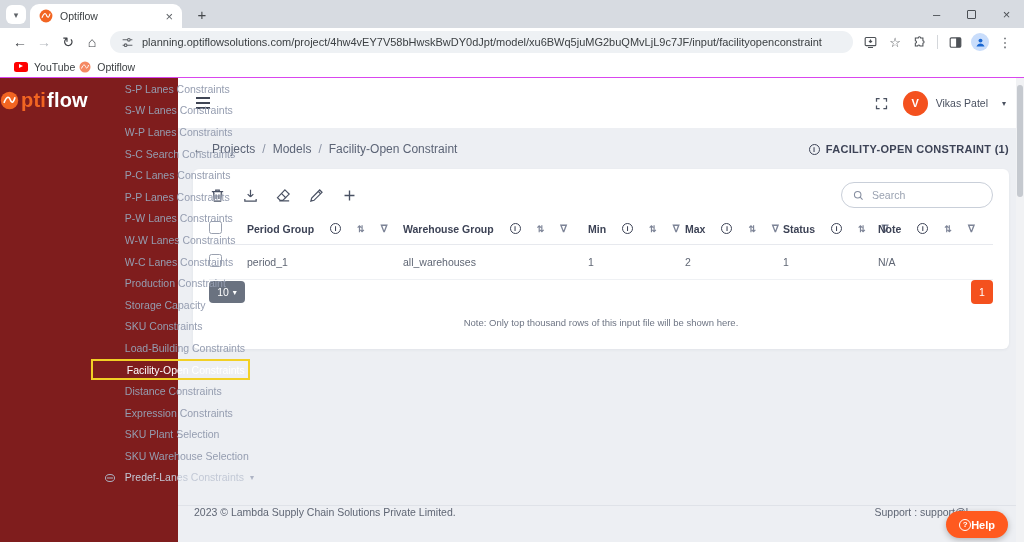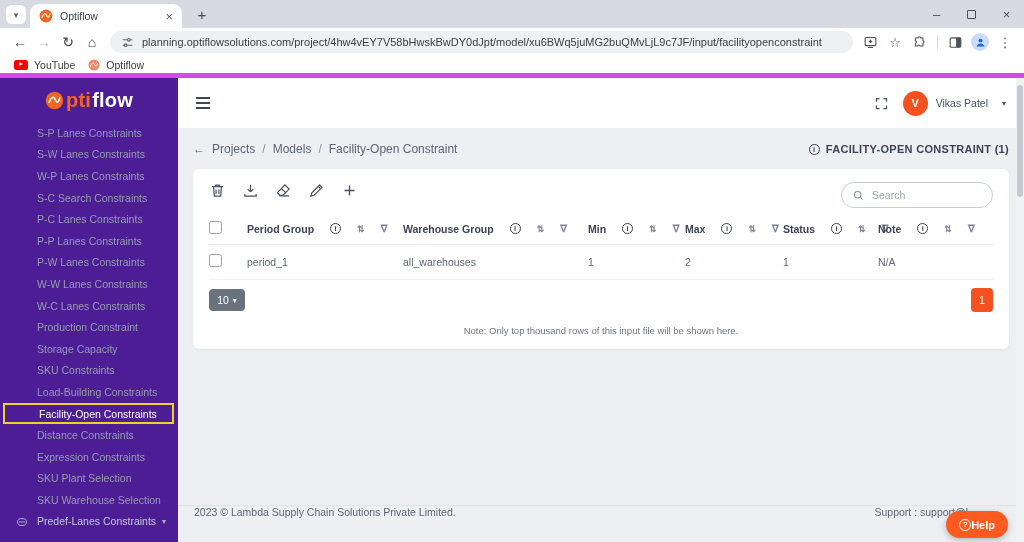--- a/index.html
+++ b/index.html
@@ -22,29 +22,29 @@
   .nav-ic { width:24px; height:24px; display:flex; align-items:center; justify-content:center; font-size:14px; color:#3e4146; }
   .nav-ic.dim { color:#b6bac0; }
   .url-bar { flex:1; height:22px; background:#eef1f4; border-radius:11px; display:flex; align-items:center; gap:8px; margin:0 6px; padding:0 11px; min-width:0; }
   .url-text { font-size:11px; color:#3c4043; white-space:nowrap; overflow:hidden; }
   .tb-right { display:flex; align-items:center; gap:3px; }
   .tb-ic { width:22px; height:22px; display:flex; align-items:center; justify-content:center; color:#4d5156; font-size:13px; }
   .tb-sep { width:1px; height:14px; background:#d4d7db; margin:0 3px; }
   .chrome-avatar { width:18px; height:18px; border-radius:50%; background:#c9ddfb; display:flex; align-items:center; justify-content:center; }
 
   
-  .bookmarks { position:absolute; top:56px; left:0; right:0; height:22px; background:#fff; border-bottom:5px solid #d946ef; display:flex; align-items:center; gap:13px; padding:0 14px; }
+  .bookmarks { position:absolute; top:56px; left:0; right:0; height:22px; background:#fff; border-bottom:1px solid #d946ef; display:flex; align-items:center; gap:4px; padding:0 14px; }
   .bm { display:flex; align-items:center; gap:6px; font-size:10.5px; color:#3c4043; }
   .yt-ic { width:14px; height:10px; background:#f00; border-radius:2.5px; position:relative; }
   .yt-ic::after { content:""; position:absolute; left:5px; top:2.5px; border-left:4px solid #fff; border-top:2.5px solid transparent; border-bottom:2.5px solid transparent; }
 
   
   .app { position:absolute; top:78px; left:0; right:0; bottom:0; display:flex; }
 
-  .sidebar { width:178px; background:#4c1d95; display:flex; flex-direction:column; flex-shrink:0; }
+  .sidebar { width:178px; background:#7f1d1d; display:flex; flex-direction:row; flex-shrink:0; }
   .logo { height:44px; display:flex; align-items:center; justify-content:center; gap:1px; }
   .logo-pti { color:#f26522; font-weight:bold; font-size:20px; letter-spacing:.2px; }
   .logo-flow { color:#fff; font-weight:bold; font-size:20px; letter-spacing:.2px; }
   .nav-list { list-style:none; }
   .nav-list li { height:21.6px; display:flex; align-items:center; padding-left:37px; font-size:10.5px; color:#959db0; position:relative; white-space:nowrap; }
   .nav-list li.active { color:#ffffff; font-weight:normal; border:2px solid #f2d025; margin:0 4px 0 3px; padding-left:34px; }
   .predef-ic { position:absolute; left:16px; top:5px; color:#aeb4c4; }
   .nav-list li.predef { color:#c3c9d6; }
   .dd-caret { font-size:8px; margin-left:6px; color:#aeb4c4; }
 
@@ -59,37 +59,37 @@
 
   .content { flex:1; padding:14px 15px 0; }
   .crumb-row { display:flex; align-items:center; }
   .crumbs { display:flex; align-items:center; gap:7px; font-size:12px; color:#5c6476; }
   .crumb-sep { color:#8b93a5; }
   .page-title { margin-left:auto; display:flex; align-items:center; gap:6px; font-size:11px; font-weight:bold; color:#3d4356; letter-spacing:.3px; }
   .i-ic { width:11px; height:11px; border:1px solid currentColor; border-radius:50%; font-size:7.5px; display:inline-flex; align-items:center; justify-content:center; font-style:normal; flex-shrink:0; }
   .i-ic::after { content:"i"; }
 
   .card { margin-top:13px; background:#fff; border-radius:6px; padding:13px 16px; height:180px; box-shadow:0 1px 3px rgba(40,50,70,.06); }
-  .card-toolbar { display:flex; gap:16px; color:#495163; }
+  .card-toolbar { display:flex; align-items:center; gap:16px; color:#495163; }
   .ct-ic { display:flex; }
   .search-pill { margin-left:auto; width:152px; height:26px; border:1px solid #c9cfd9; border-radius:13px; display:flex; align-items:center; gap:7px; padding:0 10px; color:#868ea0; }
   .search-pill input { border:none; outline:none; background:transparent; font-size:10.5px; color:#5c6476; width:100px; font-family:"Liberation Sans",sans-serif; }
   .search-pill input::placeholder { color:#9aa2b1; }
 
   .thead { display:flex; align-items:center; margin-top:13px; padding-bottom:8px; border-bottom:1px solid #e7e9ee; font-size:10.5px; font-weight:bold; color:#3d4356; }
   .trow  { display:flex; align-items:center; padding:9px 0 10px; border-bottom:1px solid #eff1f4; font-size:10.5px; color:#5f6674; }
   .c-cb { width:38px; } .c1 { width:156px; } .c2 { width:185px; } .c3 { width:97px; } .c4 { width:98px; } .c5 { width:95px; } .c6 { flex:1; }
   .hcell { display:flex; align-items:center; gap:16px; }
   .sort-ic { font-size:9px; color:#7d8497; }
   .filter-ic { font-size:10px; color:#7d8497; }
   .filter-ic::after { content:"∇"; }
   .sort-ic::after { content:"⇅"; }
   .cb { width:13px; height:13px; border:1.5px solid #9aa1af; border-radius:2.5px; display:inline-block; }
 
-  .pg-row { display:flex; align-items:center; margin-top:8px; }
+  .pg-row { display:flex; align-items:center; margin-top:0; }
   .pg-size { width:36px; height:22px; background:#6a7280; color:#fff; border-radius:4px; font-size:10.5px; display:flex; align-items:center; justify-content:center; gap:4px; }
   .pg-size .dd-caret { color:#fff; margin-left:0; }
   .pg-num { margin-left:auto; width:22px; height:24px; background:#f4511e; color:#fff; border-radius:4px; font-size:10.5px; display:flex; align-items:center; justify-content:center; }
   .tbl-note { text-align:center; font-size:9.5px; color:#6e7584; margin-top:13px; }
 
   .footer { height:37px; border-top:1px solid #dfe2e8; background:#edeff3; display:flex; align-items:flex-start; padding:0 16px; font-size:10.5px; color:#5f6674; position:relative; flex-shrink:0; }
   .support { margin-left:auto; margin-right:40px; }
   .help-btn { position:absolute; right:16px; top:5px; height:27px; padding:0 13px; background:#ff5a1f; border-radius:14px; color:#fff; display:flex; align-items:center; font-size:11px; font-weight:bold; box-shadow:0 2px 6px rgba(0,0,0,.25); }
   .q-ic { width:12px; height:12px; border:1.3px solid #fff; border-radius:50%; font-size:8px; font-weight:bold; display:flex; align-items:center; justify-content:center; }
   .q-ic::after { content:"?"; }

